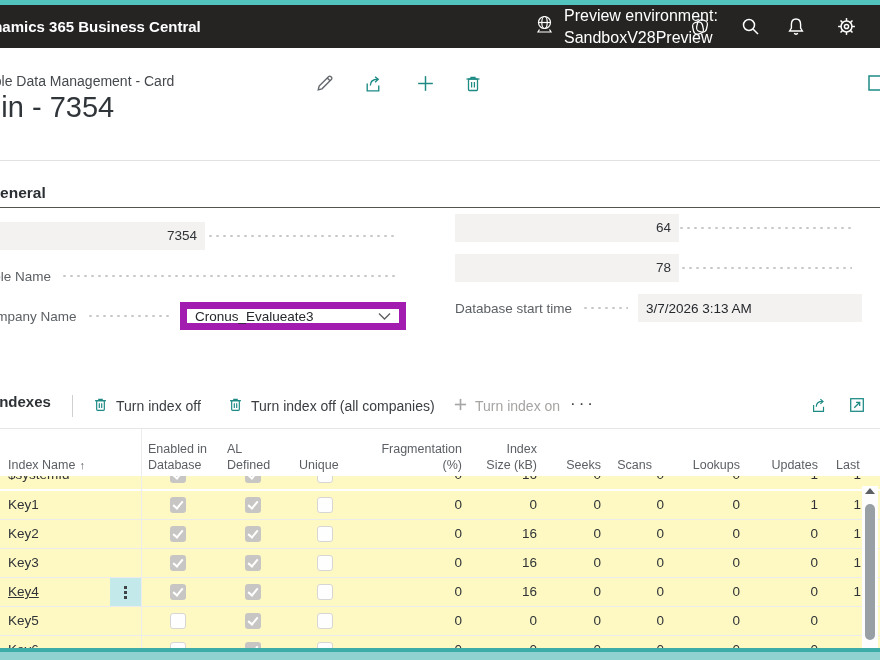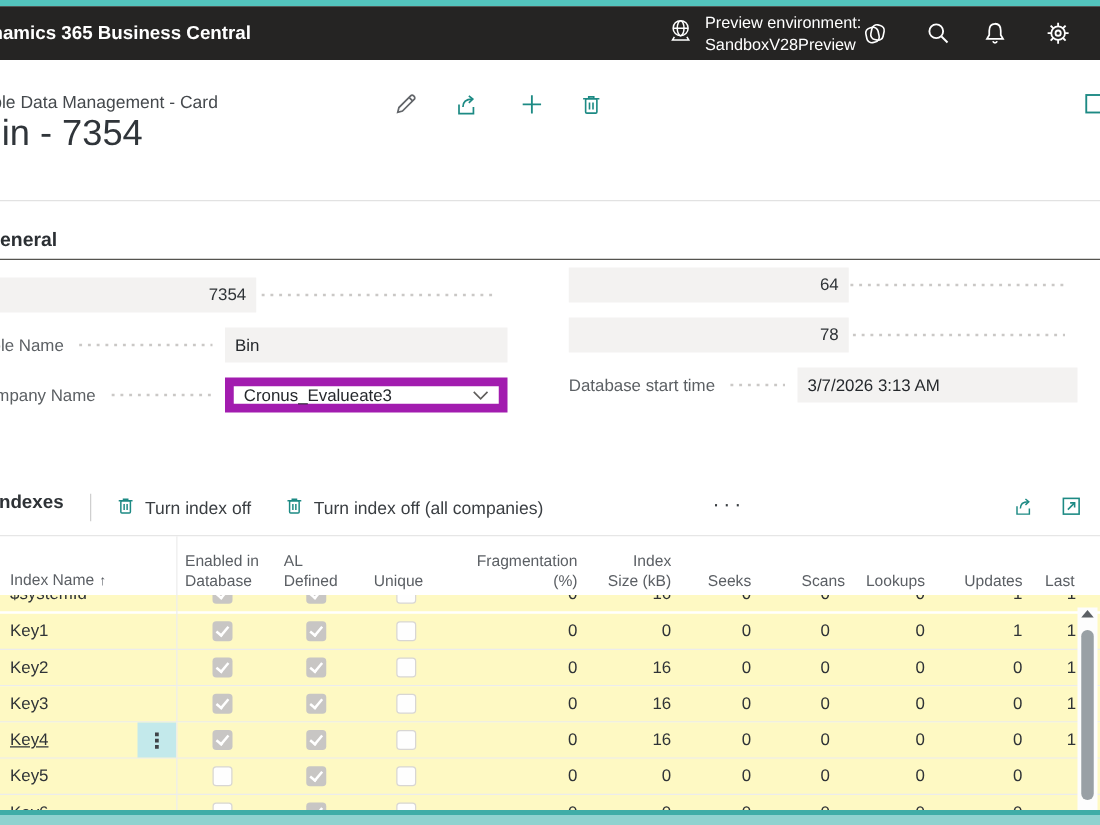--- a/index.html
+++ b/index.html
@@ -10,21 +10,21 @@
   .topstrip{position:absolute;left:0;top:0;width:100%;height:5px;background:#53c4bd;}
   .botstrip{position:absolute;left:0;top:648px;width:100%;height:12px;}
   .botstrip .b1{height:4px;background:#3fada7;}
   .botstrip .b2{height:8px;background:#8fd2cf;}
 
   
   .appheader{position:absolute;left:0;top:5px;width:100%;height:43px;background:#252423;}
   .app-title{position:absolute;left:-26px;top:0;height:43px;line-height:43px;color:#fff;
              font-size:15px;font-weight:700;white-space:nowrap;}
   .envgroup{position:absolute;left:534px;top:0;height:43px;display:flex;align-items:center;gap:9px;color:#fff;}
-  .envtext{font-size:13px;line-height:1.35;white-space:nowrap;}
+  .envtext{font-size:16px;line-height:1.35;white-space:nowrap;}
   .hbtn{position:absolute;top:0;width:36px;height:43px;display:flex;align-items:center;justify-content:center;background:none;border:none;padding:0;cursor:pointer;}
   .hbtn svg{display:block;}
 
   
   .breadcrumb{position:absolute;left:-21px;top:73px;font-size:14px;color:#45494d;white-space:nowrap;}
   .abtn{position:absolute;top:71px;width:24px;height:24px;background:none;border:none;padding:0;cursor:pointer;display:flex;align-items:center;justify-content:center;}
 
   .page-title{position:absolute;left:-18px;top:91px;font-size:29px;font-weight:300;color:#30353a;white-space:nowrap;margin:0;}
   .divider{position:absolute;left:0;top:160px;width:100%;height:1px;background:#e2e2e2;}
 
@@ -61,21 +61,21 @@
   .freeze-line{position:absolute;left:141px;top:429px;width:1px;height:219px;background:#ededed;}
   .grid-head{position:absolute;left:0;top:428px;width:880px;height:48px;}
   .cap{position:absolute;bottom:3px;font-size:12.5px;line-height:16px;color:#5b5f64;white-space:pre-line;}
   .cap-name{left:8px;}
   .cap-enabled{left:148px;}
   .cap-al{left:227px;}
   .cap-unique{left:299px;}
   .cap-frag{right:418px;text-align:right;}
   .cap-size{right:343px;text-align:right;}
   .cap-seeks{right:279px;text-align:right;}
-  .cap-scans{right:204px;text-align:right;}
+  .cap-scans{right:228px;text-align:right;}
   .cap-look{right:140px;text-align:center;}
   .cap-upd{right:62px;text-align:right;}
   .cap-last{left:836px;}
   .sort-arrow{font-size:11px;color:#565b61;margin-left:4px;}
 
   .clip-row{position:absolute;left:0;top:476px;width:880px;height:13px;overflow:hidden;}
   .clip-row .grid-row{margin-top:-15px;border-bottom:none;}
   .rows{position:absolute;left:0;top:491px;width:880px;}
 
   .grid-row{position:relative;height:29px;border-bottom:1px solid #ececec;box-sizing:border-box;background:#fef9c3;}
@@ -211,21 +211,20 @@
 
   <div class="fields-left">
     <div class="field-row">
       <span class="field-label">Table No.</span>
       <span class="leader"></span>
       <span class="control disabled num">7354</span>
     </div>
     <div class="field-row">
       <span class="field-label">Table Name</span>
       <span class="leader"></span>
-      <span class="control disabled">Bin</span>
     </div>
     <div class="field-row">
       <span class="field-label">Company Name</span>
       <span class="leader"></span>
       <span class="control combo">
         <span>Cronus_Evalueate3</span>
         <span>
           <svg width="13" height="9" viewBox="0 0 13 9" fill="none" stroke="#5f5d5b" stroke-width="1.3">
             <polyline points="1,1.5 6.5,7 12,1.5"></polyline>
           </svg>
@@ -274,20 +273,29 @@
         <line x1="3.5" y1="5.5" x2="16.5" y2="5.5"></line>
           <path d="M8 5.5 V4 H12 V5.5"></path>
         <rect x="5.5" y="5.5" width="9" height="11.5" rx="1"></rect>
         <line x1="8.6" y1="8.5" x2="8.6" y2="14"></line>
           <line x1="11.4" y1="8.5" x2="11.4" y2="14"></line>
       </svg>
     </span>
     <span>Turn index off (all companies)</span>
   </button>
 
+  <button class="tb-btn disabled" style="left:453px">
+    <span>
+      <svg width="15" height="15" viewBox="0 0 20 20" fill="none" stroke="#a8a6a4" stroke-width="2.2">
+        <line x1="10" y1="2.5" x2="10" y2="17.5"></line>
+          <line x1="2.5" y1="10" x2="17.5" y2="10"></line>
+      </svg>
+    </span>
+    <span>Turn index on</span>
+  </button>
 
   <button class="tb-more">···</button>
 
   <button class="tb-ibtn" style="left:806px">
     <svg width="18" height="18" viewBox="0 0 20 20" fill="none" stroke="#1d8a84" stroke-width="1.3">
       <path d="M4 10 V17 H15 V12"></path>
         <path d="M7 12 C7 7.5 10.5 6 14 6"></path>
         <path d="M11.5 3.5 L14.5 6 L11.5 8.8"></path>
     </svg>
   </button>

